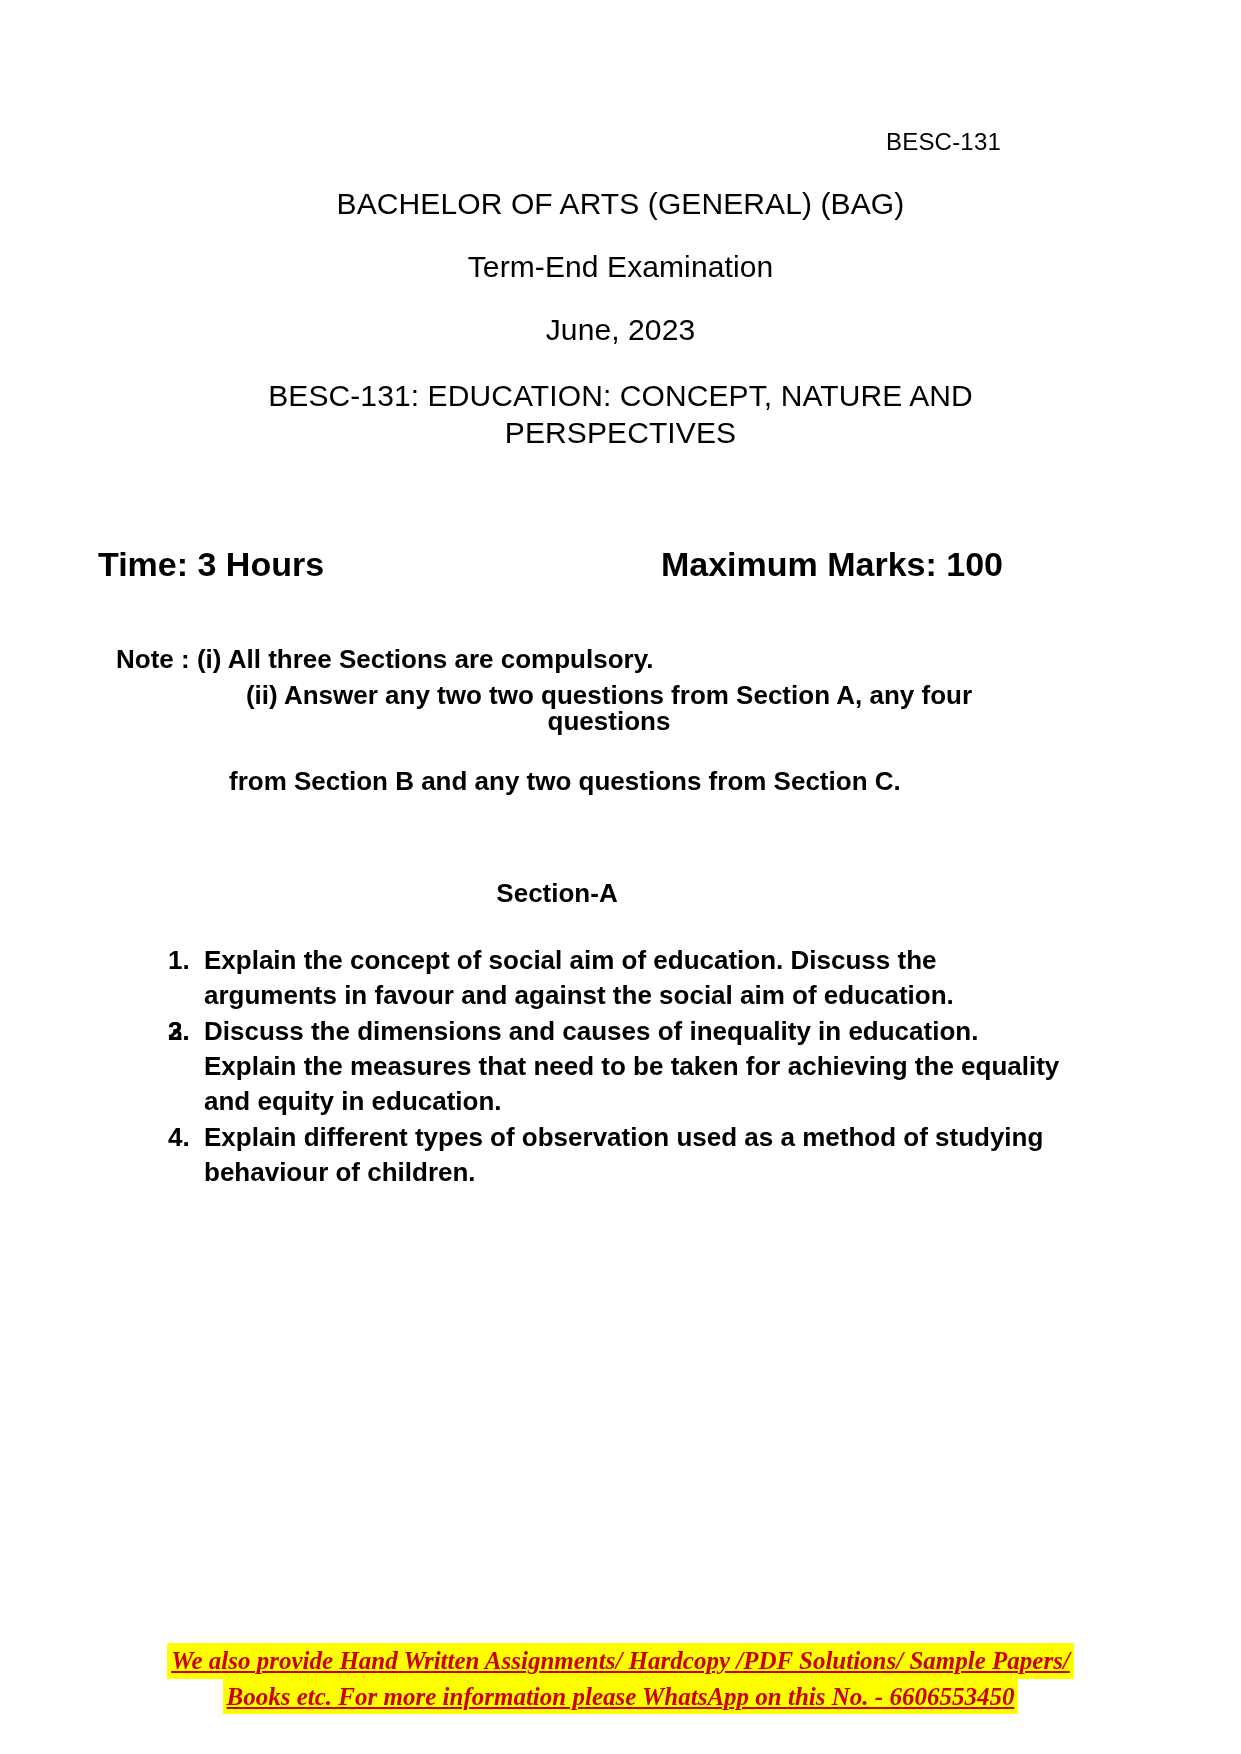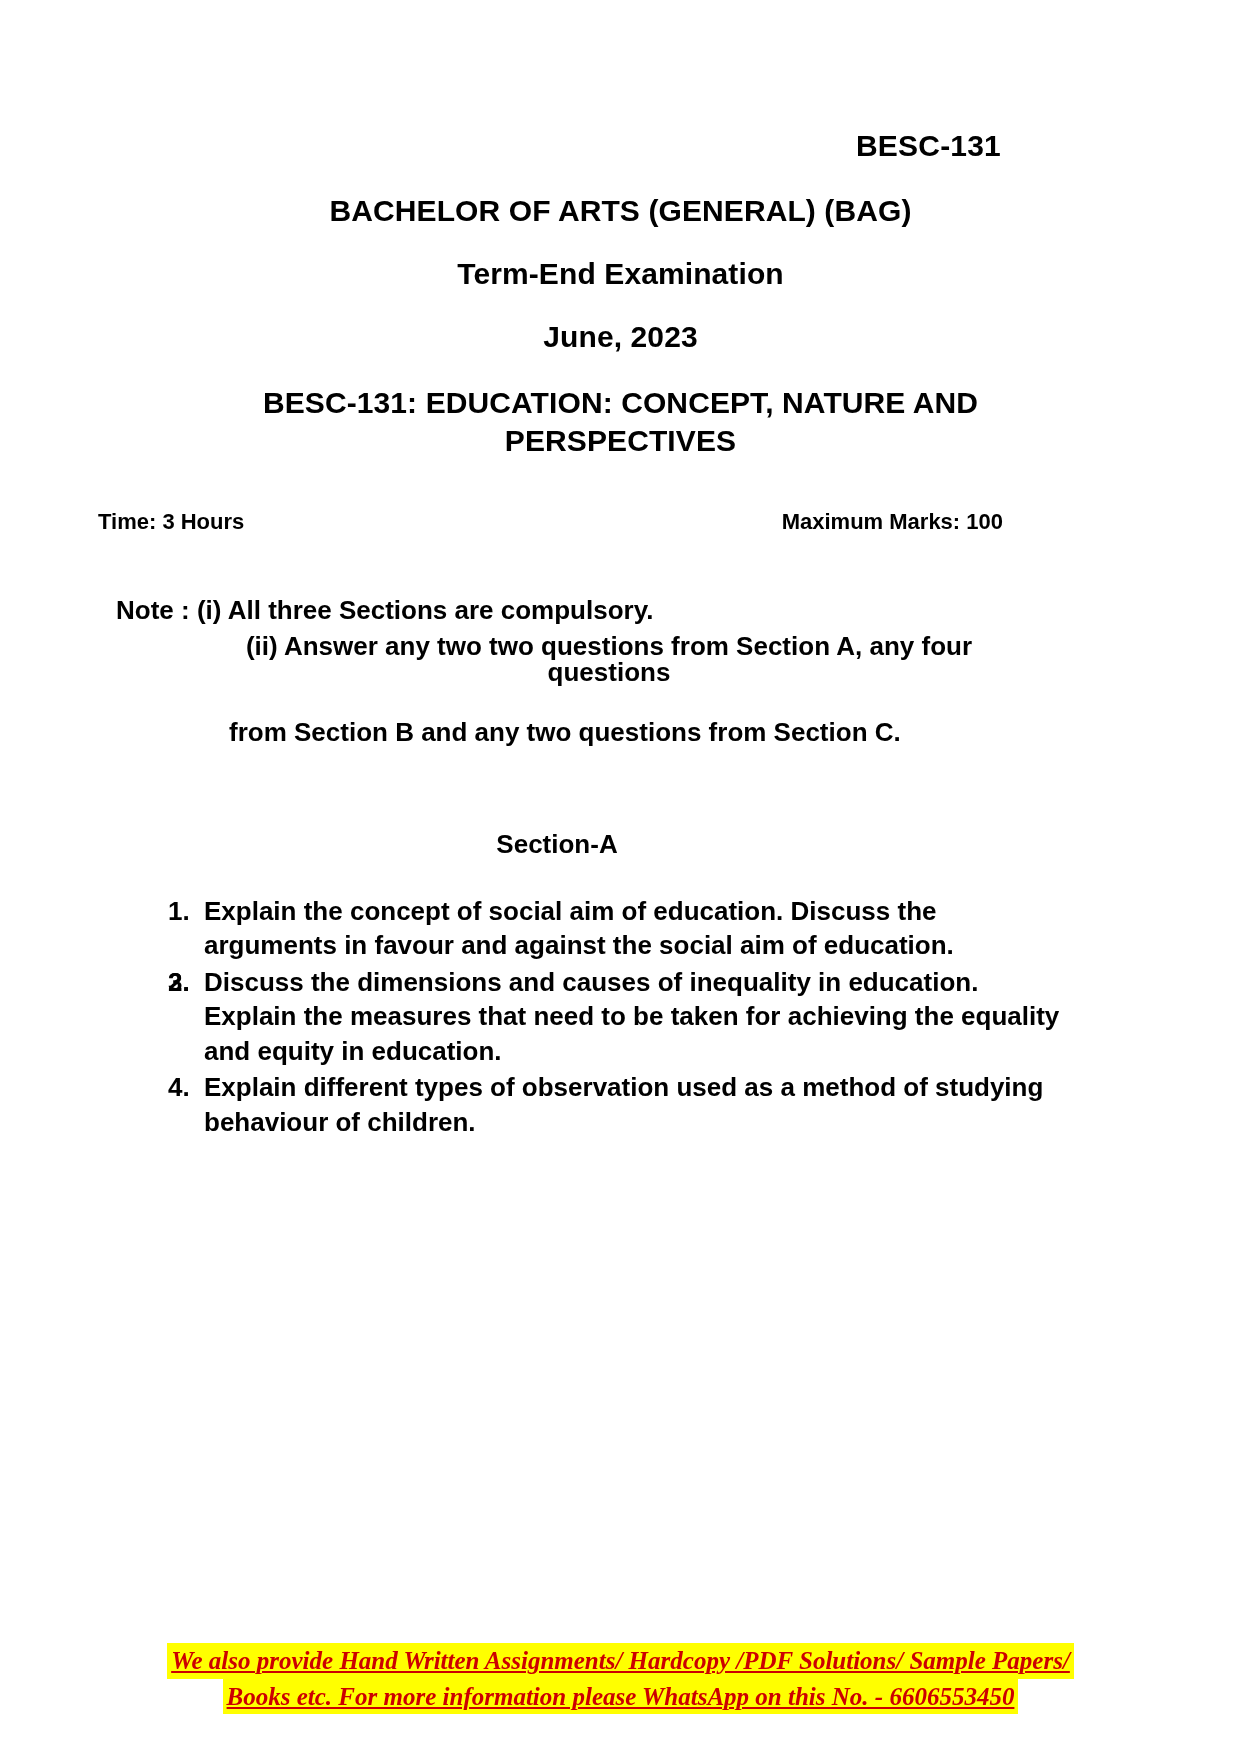--- a/index.html
+++ b/index.html
@@ -29,50 +29,50 @@
     transform-origin: left center;
   }
 
   
   .doc-header {
     padding-top: 128px;
   }
   .course-code-line {
     text-align: right;
     padding-right: 240px;
-    font-size: 30px;
-    font-weight: bold;
+    font-size: 24px;
+    font-weight: normal;
     letter-spacing: 0.2px;
     line-height: 1.2;
   }
   .title-block {
     text-align: center;
     padding-left: 125px;
     padding-right: 125px;
   }
   .title-line {
     font-size: 30px;
-    font-weight: bold;
+    font-weight: normal;
     line-height: 1.1;
     margin: 0;
     letter-spacing: 0.1px;
   }
   .t-bag       { margin-top: 30px; }
   .t-term      { margin-top: 30px; }
   .t-date      { margin-top: 30px; }
   .t-subject   { margin-top: 30px; line-height: 1.35; }
 
   
   .meta-row {
     display: flex;
     justify-content: space-between;
-    margin-top: 52px;
+    margin-top: 96px;
     padding-left: 98px;
     padding-right: 238px;
-    font-size: 22px;
+    font-size: 34px;
     font-weight: bold;
     gap: 40px;
   }
 
   
   .note-block {
     margin-top: 62px;
     font-size: 26px;
     font-weight: bold;
     line-height: 1.0;

